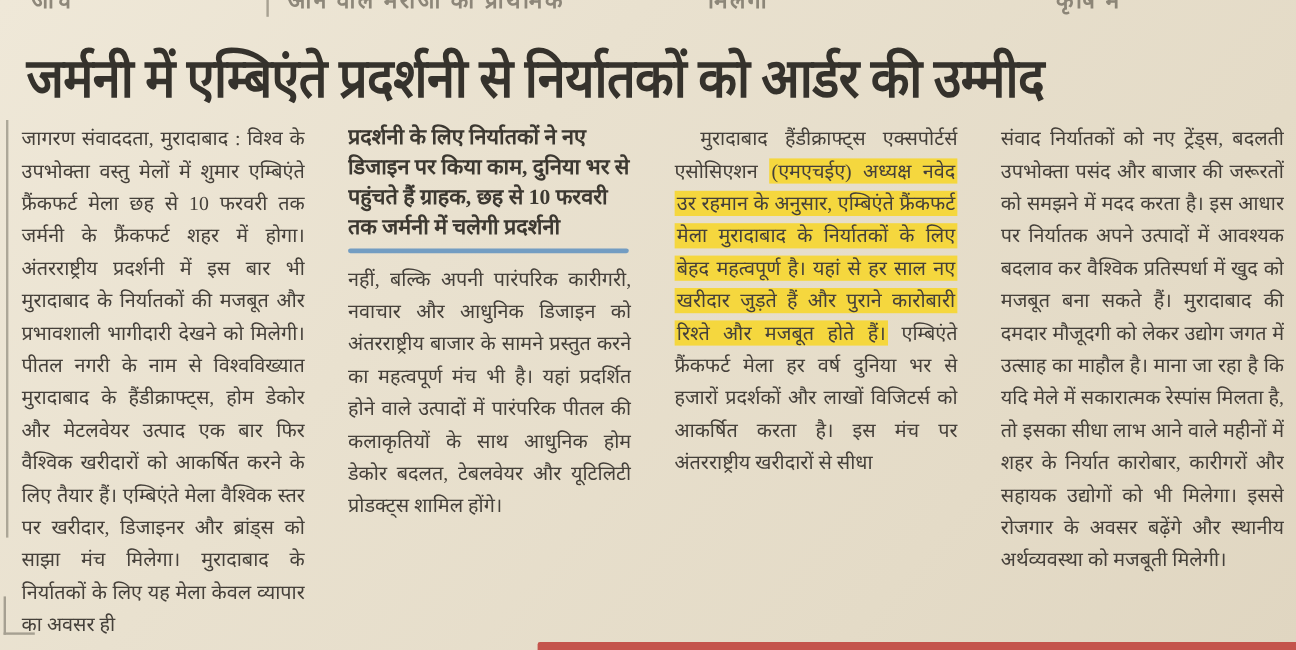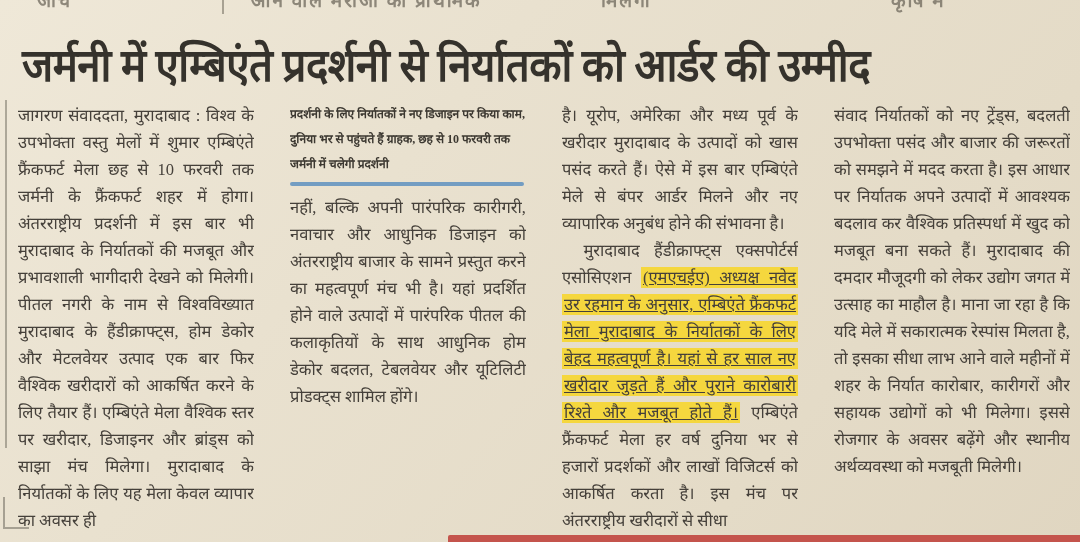--- a/index.html
+++ b/index.html
@@ -11,21 +11,21 @@
   body{
     font-family:"Liberation Serif","DejaVu Serif",serif;
     background:var(--paper);
   }
   .page{
     position:relative;width:1080px;height:542px;overflow:hidden;
     background:linear-gradient(130deg,#efe8d8 0%,#e9e1cf 35%,#e4dbc7 75%,#e0d6c1 100%);
   }
   
   .top-strip{
-    position:absolute;top:0;left:11px;right:0;height:22px;overflow:hidden;
+    position:absolute;top:0;left:0;right:0;height:22px;overflow:hidden;
     color:#6e685c;
   }
   .top-strip .frag{
     position:absolute;top:-13px;font-size:19px;font-weight:bold;white-space:nowrap;
     opacity:.75;letter-spacing:2px;
   }
   .frag.f1{left:26px;}
   .frag.f2{left:240px;}
   .frag.f3{left:590px;}
   .frag.f4{left:880px;}
@@ -42,32 +42,31 @@
   
   .columns{
     position:absolute;top:102px;left:18px;right:10px;bottom:2px;
     display:grid;grid-template-columns:1fr 1fr 1fr 1fr;column-gap:36px;
     font-size:16.5px;line-height:27px;color:var(--ink);text-align:justify;
   }
   .col{overflow:hidden;}
   .col p{margin:0;}
   .col p.indent{text-indent:1.3em;}
   .standfirst{
-    font-size:12px;line-height:25px;font-weight:bold;color:#3c3831;
+    font-size:18px;line-height:25px;font-weight:bold;color:#3c3831;
     text-align:left;margin-bottom:2px;
   }
   .standfirst-rule{
     height:4px;background:var(--rule-blue);border-radius:2px;
     margin:5px 2px 8px 0;opacity:.85;
   }
   .hl{
     background:var(--highlight);
     box-decoration-break:clone;-webkit-box-decoration-break:clone;
     padding:1px 2px;
-    text-decoration:underline;
   }
   
   .left-rule{
     position:absolute;left:5px;top:100px;width:2px;height:348px;
     background:var(--faint-line);opacity:.65;
   }
   
   .corner-bracket{
     position:absolute;left:3px;bottom:13px;width:26px;height:32px;
     border-left:2px solid var(--faint-line);
@@ -103,21 +102,20 @@
       <p>जागरण संवाददता, मुरादाबाद : विश्व के उपभोक्ता वस्तु मेलों में शुमार एम्बिएंते फ्रैंकफर्ट मेला छह से 10 फरवरी तक जर्मनी के फ्रैंकफर्ट शहर में होगा। अंतरराष्ट्रीय प्रदर्शनी में इस बार भी मुरादाबाद के निर्यातकों की मजबूत और प्रभावशाली भागीदारी देखने को मिलेगी। पीतल नगरी के नाम से विश्वविख्यात मुरादाबाद के हैंडीक्राफ्ट्स, होम डेकोर और मेटलवेयर उत्पाद एक बार फिर वैश्विक खरीदारों को आकर्षित करने के लिए तैयार हैं। एम्बिएंते मेला वैश्विक स्तर पर खरीदार, डिजाइनर और ब्रांड्स को साझा मंच मिलेगा। मुरादाबाद के निर्यातकों के लिए यह मेला केवल व्यापार का अवसर ही</p>
     </div>
 
     <div class="col">
       <div class="standfirst">प्रदर्शनी के लिए निर्यातकों ने नए डिजाइन पर किया काम, दुनिया भर से पहुंचते हैं ग्राहक, छह से 10 फरवरी तक जर्मनी में चलेगी प्रदर्शनी</div>
       <div class="standfirst-rule"></div>
       <p>नहीं, बल्कि अपनी पारंपरिक कारीगरी, नवाचार और आधुनिक डिजाइन को अंतरराष्ट्रीय बाजार के सामने प्रस्तुत करने का महत्वपूर्ण मंच भी है। यहां प्रदर्शित होने वाले उत्पादों में पारंपरिक पीतल की कलाकृतियों के साथ आधुनिक होम डेकोर बदलत, टेबलवेयर और यूटिलिटी प्रोडक्ट्स शामिल होंगे।</p>
     </div>
 
     <div class="col">
-      <p>है। यूरोप, अमेरिका और मध्य पूर्व के खरीदार मुरादाबाद के उत्पादों को खास पसंद करते हैं। ऐसे में इस बार एम्बिएंते मेले से बंपर आर्डर मिलने और नए व्यापारिक अनुबंध होने की संभावना है।</p>
       <p class="indent"><span>मुरादाबाद हैंडीक्राफ्ट्स एक्सपोर्टर्स एसोसिएशन </span><span class="hl">(एमएचईए) अध्यक्ष नवेद उर रहमान के अनुसार, एम्बिएंते फ्रैंकफर्ट मेला मुरादाबाद के निर्यातकों के लिए बेहद महत्वपूर्ण है। यहां से हर साल नए खरीदार जुड़ते हैं और पुराने कारोबारी रिश्ते और मजबूत होते हैं।</span><span> एम्बिएंते फ्रैंकफर्ट मेला हर वर्ष दुनिया भर से हजारों प्रदर्शकों और लाखों विजिटर्स को आकर्षित करता है। इस मंच पर अंतरराष्ट्रीय खरीदारों से सीधा</span></p>
     </div>
 
     <div class="col">
       <p>संवाद निर्यातकों को नए ट्रेंड्स, बदलती उपभोक्ता पसंद और बाजार की जरूरतों को समझने में मदद करता है। इस आधार पर निर्यातक अपने उत्पादों में आवश्यक बदलाव कर वैश्विक प्रतिस्पर्धा में खुद को मजबूत बना सकते हैं। मुरादाबाद की दमदार मौजूदगी को लेकर उद्योग जगत में उत्साह का माहौल है। माना जा रहा है कि यदि मेले में सकारात्मक रेस्पांस मिलता है, तो इसका सीधा लाभ आने वाले महीनों में शहर के निर्यात कारोबार, कारीगरों और सहायक उद्योगों को भी मिलेगा। इससे रोजगार के अवसर बढ़ेंगे और स्थानीय अर्थव्यवस्था को मजबूती मिलेगी।</p>
     </div>
 
   </div>
 
   <div class="bottom-bar"></div>

